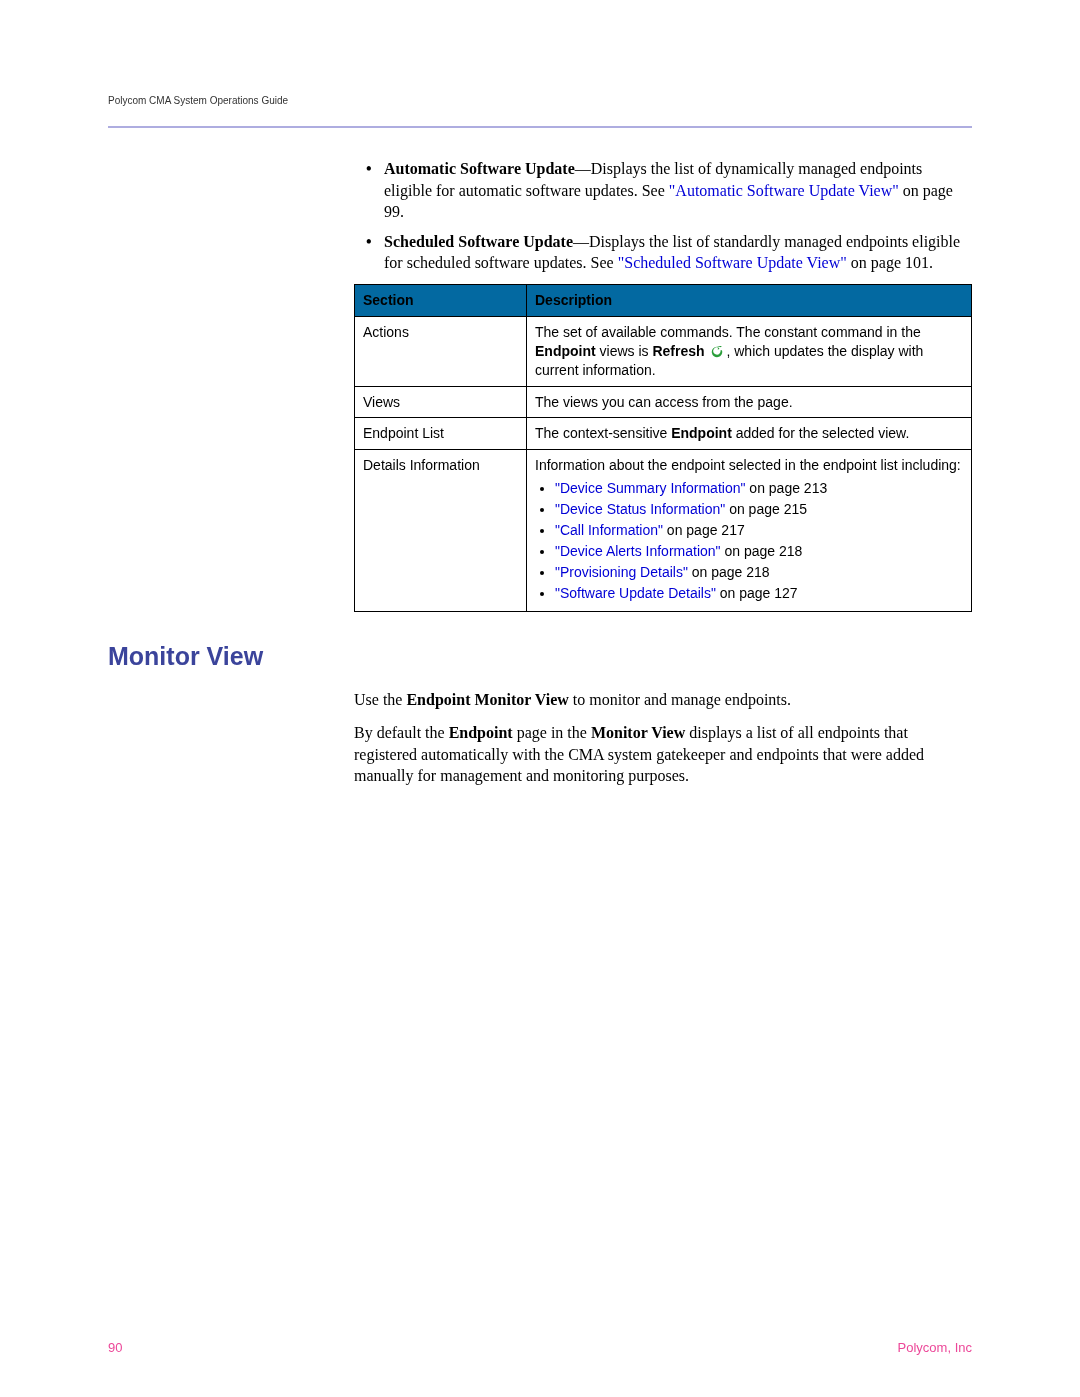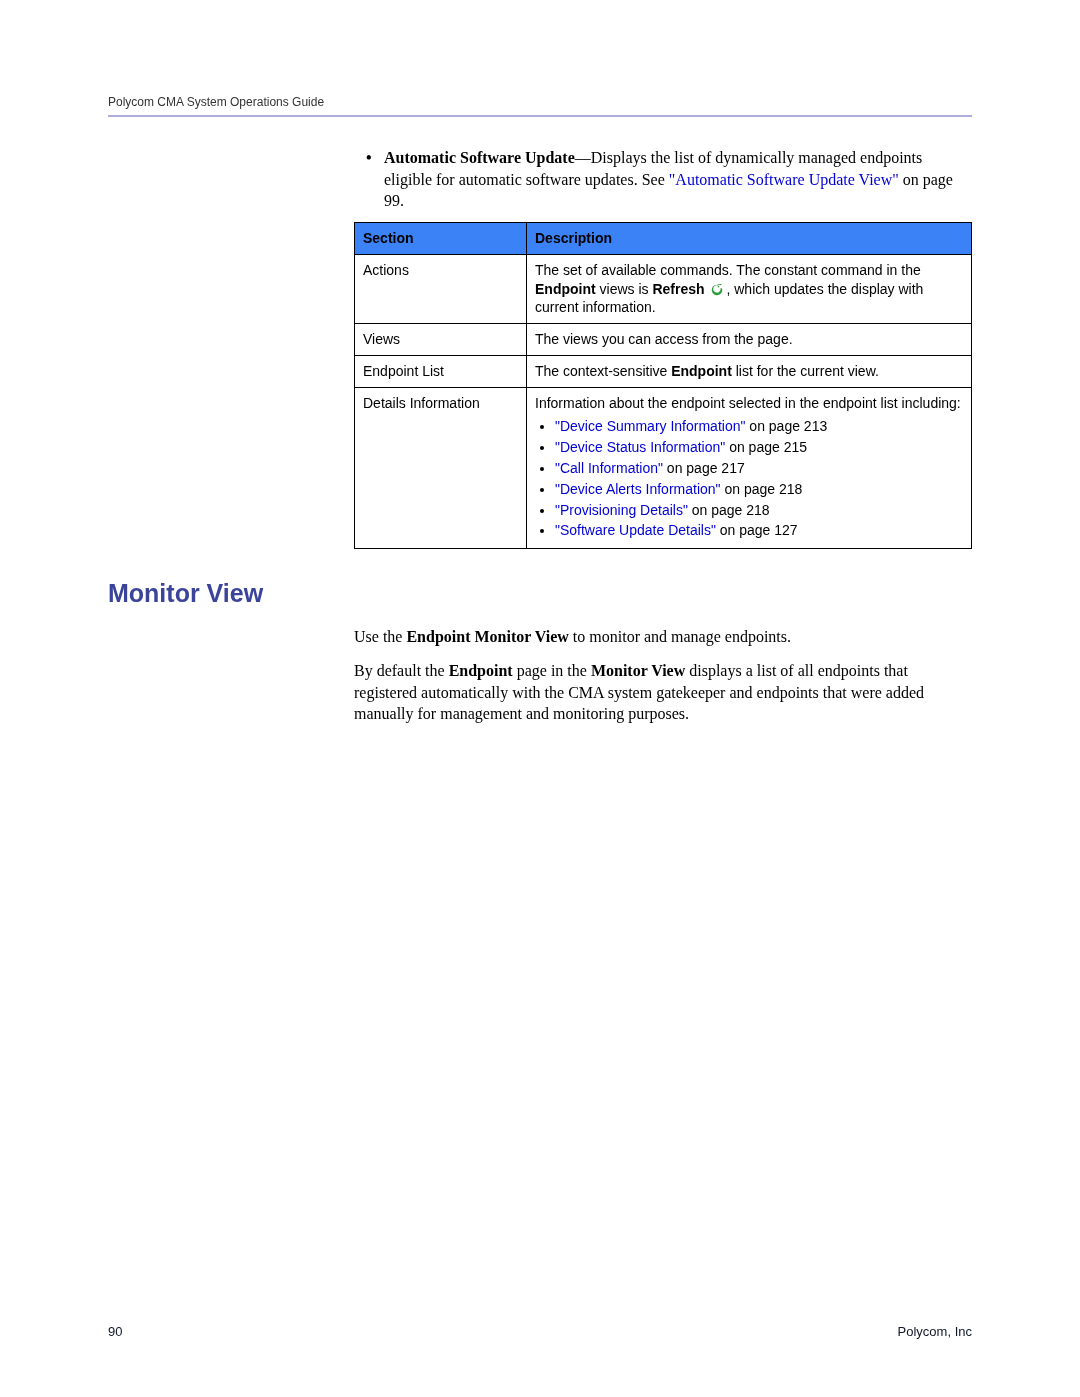--- a/index.html
+++ b/index.html
@@ -13,23 +13,23 @@
   }
   .page {
     padding: 95px 108px 50px 108px;
     box-sizing: border-box;
     width: 1080px;
     min-height: 1397px;
     position: relative;
   }
   .running-header {
     font-family: "Trebuchet MS", Arial, sans-serif;
-    font-size: 12px;
+    font-size: 10px;
     color: #333;
-    margin-bottom: 6px;
+    margin-bottom: 20px;
   }
   .header-rule {
     border: none;
     border-top: 2px solid #aeade0;
     margin: 0 0 30px 0;
   }
   .content-block {
     margin-left: 200px;
     padding-left: 46px;
   }
@@ -73,21 +73,21 @@
   table.info th, table.info td {
     border: 1px solid #000;
     text-align: left;
     vertical-align: top;
     font-family: Arial, Helvetica, sans-serif;
     font-size: 14px;
     padding: 6px 8px;
     line-height: 1.35;
   }
   table.info th {
-    background: #3b82f6;
+    background: #0369a1;
     font-weight: bold;
   }
   table.info td.col1 {
     width: 155px;
   }
   ul.td-bullets {
     list-style: disc;
     padding-left: 20px;
     margin: 4px 0 0 0;
   }
@@ -110,43 +110,46 @@
   }
   .refresh-icon {
     display: inline-block;
     width: 14px;
     height: 14px;
     vertical-align: middle;
     margin: 0 2px;
   }
   .footer {
     position: absolute;
-    bottom: 58px;
+    bottom: 42px;
     left: 108px;
     right: 108px;
     font-family: "Trebuchet MS", Arial, sans-serif;
     font-size: 13px;
-    color: #0f172a;
+    color: #ec4899;
     display: flex;
     justify-content: space-between;
   }
 </style>
 </head>
 <body>
 
 <div class="page">
 
   <div class="running-header">Polycom CMA System Operations Guide</div>
   <hr class="header-rule">
 
   <div class="content-block serif">
 
     <ul class="bullets">
       <li>
         <span class="bold">Automatic Software Update</span><span>—</span><span>Displays the list of dynamically managed endpoints eligible for automatic software updates. See </span><span class="link">"Automatic Software Update View"</span><span> on page 99.</span>
+      </li>
+      <li>
+        <span class="bold">Scheduled Software Update</span><span>—</span><span>Displays the list of standardly managed endpoints eligible for scheduled software updates. See </span><span class="link">"Scheduled Software Update View"</span><span> on page 101.</span>
       </li>
     </ul>
 
 
     <table class="info">
       <thead>
         <tr>
           <th>Section</th>
           <th>Description</th>
         </tr>
@@ -163,21 +166,21 @@
             </span><span>, which updates the display with current information.</span>
           </td>
         </tr>
         <tr>
           <td class="col1">Views</td>
           <td>The views you can access from the page.</td>
         </tr>
         <tr>
           <td class="col1">Endpoint List</td>
           <td>
-            <span>The context-sensitive </span><span class="bold">Endpoint</span><span> list for the current view.</span>
+            <span>The context-sensitive </span><span class="bold">Endpoint</span><span> added for the selected view.</span>
           </td>
         </tr>
         <tr>
           <td class="col1">Details Information</td>
           <td>
             <div>Information about the endpoint selected in the endpoint list including:</div>
             <ul class="td-bullets">
               <li><span class="link">"Device Summary Information"</span><span> on page 213</span></li>
               <li><span class="link">"Device Status Information"</span><span> on page 215</span></li>
               <li><span class="link">"Call Information"</span><span> on page 217</span></li>

